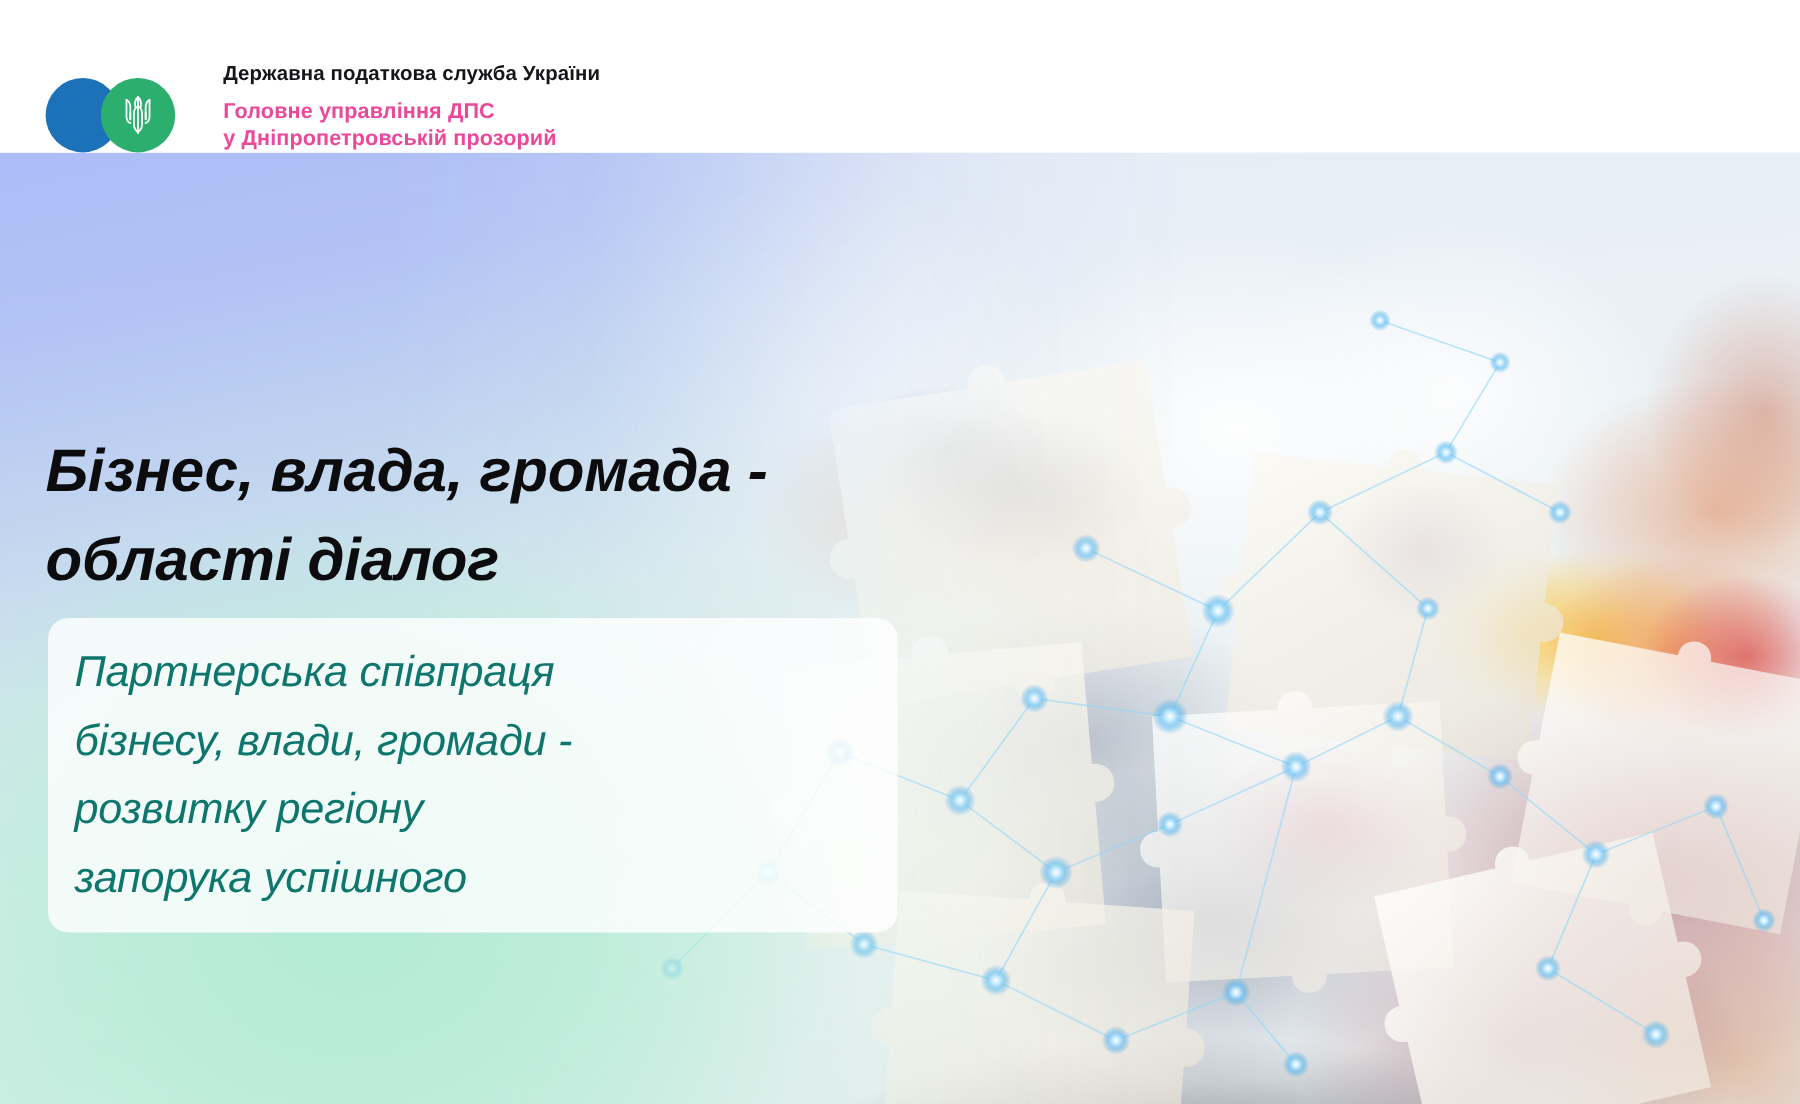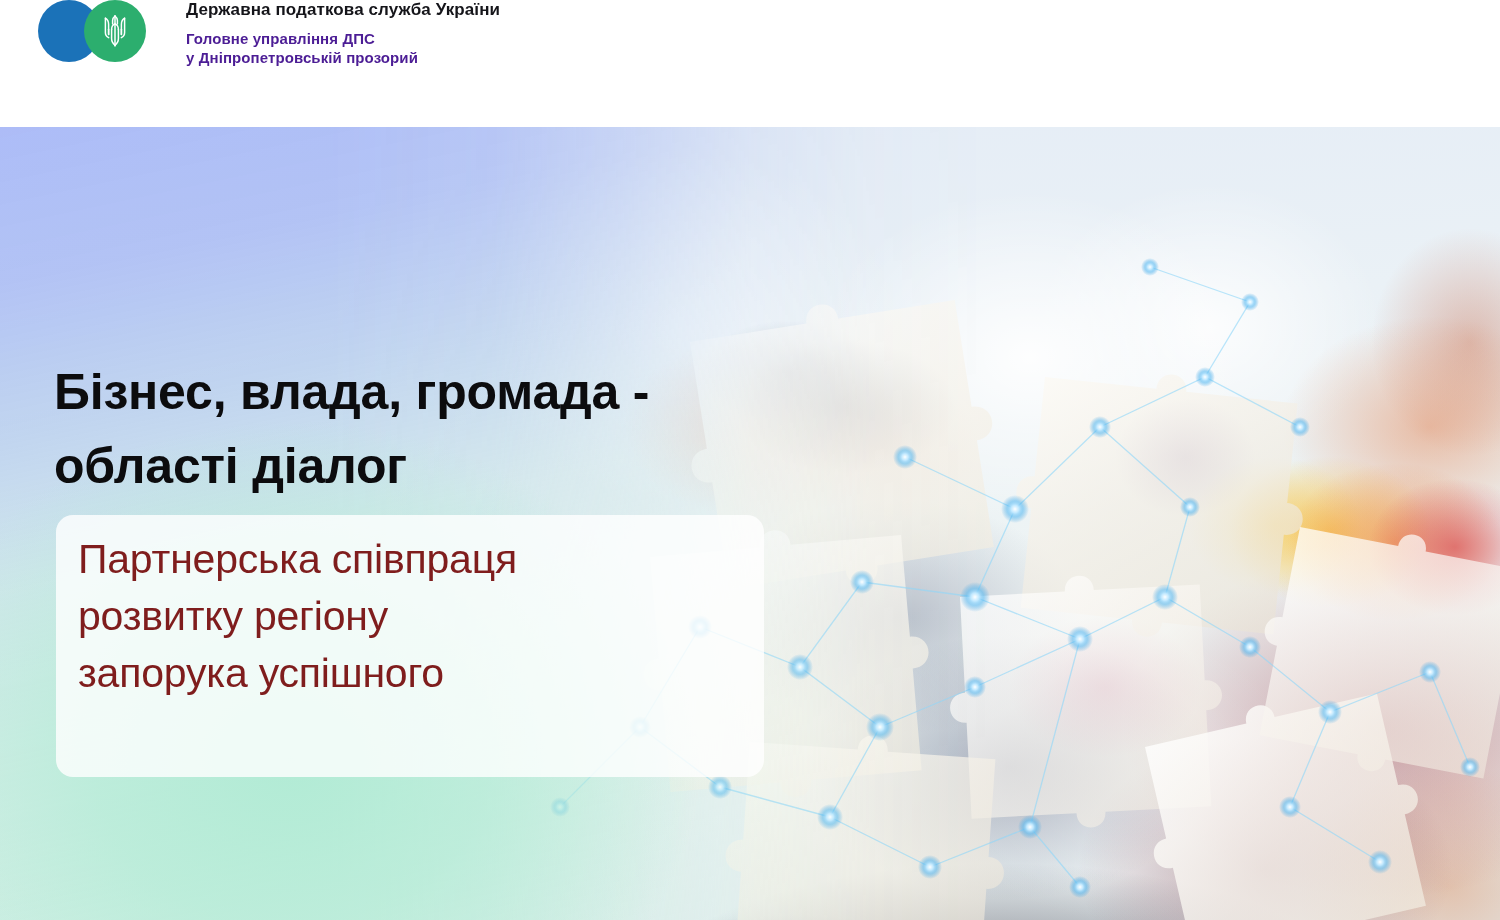--- a/index.html
+++ b/index.html
@@ -12,21 +12,21 @@
     font-family:"Liberation Sans","DejaVu Sans",sans-serif;
   }
 
   #page { position:relative; width:1500px; height:920px; overflow:hidden; }
 
   
   .header {
     position:absolute; left:0; top:0;
     width:1500px; height:127px;
     background:#ffffff;
-    display:flex; align-items:flex-start;
+    display:flex; align-items:flex-end;
     padding-left:38px;
     z-index:40;
   }
   .logo-marks { position:relative; width:128px; height:62px; flex:0 0 auto; }
   .logo-circle-blue {
     position:absolute; left:0; top:0;
     width:62px; height:62px; border-radius:50%;
     background:#1b72b8;
   }
   .logo-circle-green {
@@ -37,21 +37,21 @@
   }
   .trident { width:30px; height:38px; display:block; }
 
   .brand-text { margin-left:20px; }
   .brand-line-1 {
     font-size:17px; font-weight:bold; color:#15151a;
     letter-spacing:.1px; white-space:nowrap;
     margin-bottom:9px;
   }
   .brand-line-2, .brand-line-3 {
-    font-size:15px; font-weight:bold; color:#4c1d95;
+    font-size:18px; font-weight:bold; color:#ec4899;
     letter-spacing:.1px; white-space:nowrap; line-height:1.28;
   }
 
   
   .hero {
     position:absolute; left:0; top:127px;
     width:1500px; height:793px;
     overflow:hidden;
     background:#e9f3f5;
   }
@@ -137,42 +137,43 @@
   
   .puzzles { position:absolute; inset:0; }
   .puzzles svg { position:absolute; left:0; top:0; width:1500px; height:793px; }
 
   
   .network { position:absolute; inset:0; }
   .network svg { position:absolute; left:0; top:0; width:1500px; height:793px; }
 
   
   .hero-copy {
-    position:absolute; left:16px; top:0;
+    position:absolute; left:0; top:0;
     width:800px; height:793px;
     z-index:30;
+    font-style:italic;
   }
   .hero-title {
     position:absolute; left:38px; top:228px;
     width:740px;
     font-size:50px; font-weight:bold; line-height:74px;
     color:#0c0c0e; letter-spacing:-.2px;
   }
   .hero-title span { display:block; }
 
   .hero-card {
     position:absolute; left:40px; top:388px;
     width:708px; height:262px;
     background:rgba(255,255,255,.80);
     border-radius:17px;
     padding:16px 26px 14px 22px;
   }
   .hero-card-text {
-    font-size:41px; font-weight:normal; line-height:57px;
-    color:#7f1d1d; letter-spacing:-.2px;
+    font-size:36px; font-weight:normal; line-height:57px;
+    color:#0f766e; letter-spacing:-.2px;
   }
   .hero-card-text span { display:block; }
 </style>
 </head>
 <body>
 
 <div id="page">
 
   <div class="header">
 
@@ -339,20 +340,21 @@
     <div class="hero-copy">
 
       <div class="hero-title">
         <span>Бізнес, влада, громада -</span>
         <span>області діалог</span>
       </div>
 
       <div class="hero-card">
         <div class="hero-card-text">
           <span>Партнерська співпраця</span>
+          <span>бізнесу, влади, громади -</span>
           <span>розвитку регіону</span>
           <span>запорука успішного</span>
         </div>
       </div>
 
     </div>
 
   </div>
 
 </div>

